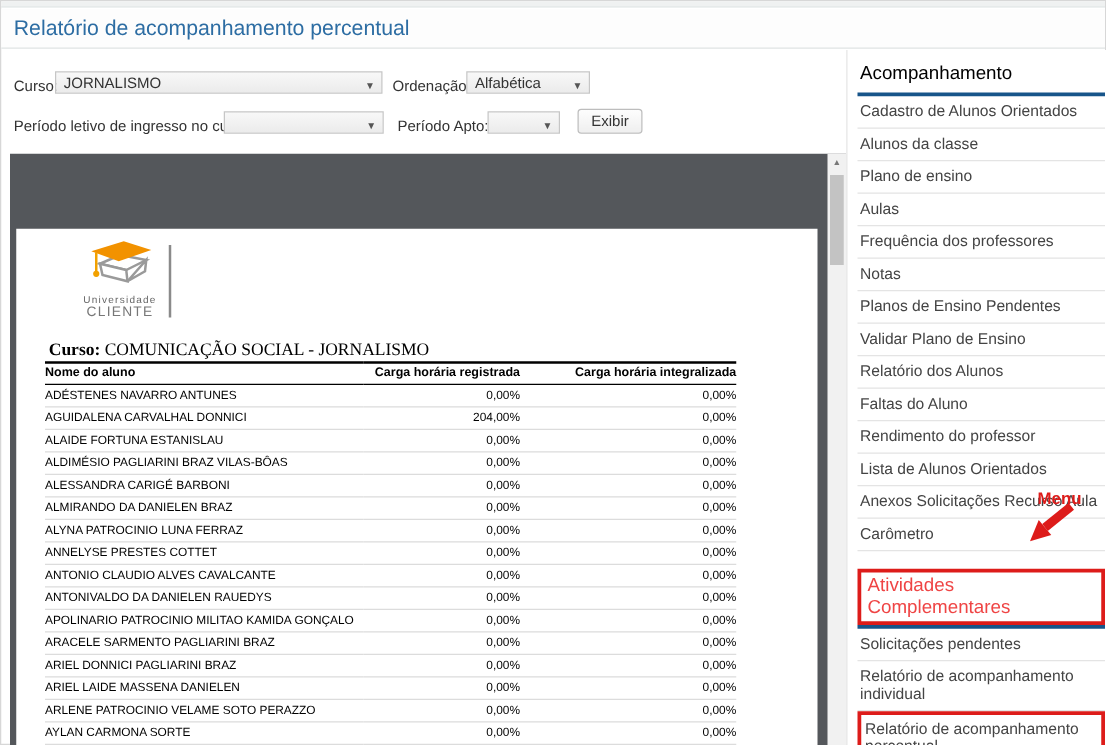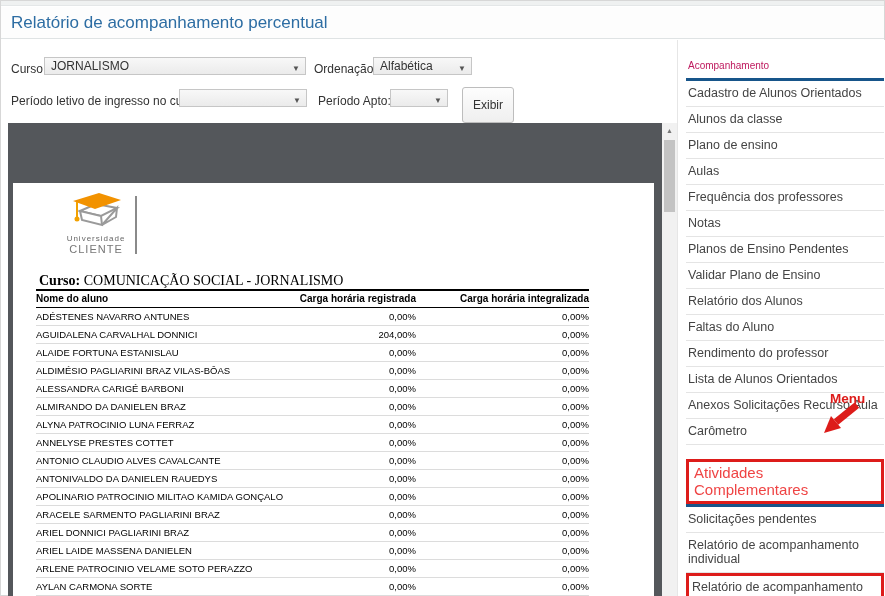--- a/index.html
+++ b/index.html
@@ -18,21 +18,21 @@
   
   .form-label { position:absolute; font-size:12px; color:#333; }
   .select {
     position:absolute; height:18px; border:1px solid #c6c6c6;
     background:linear-gradient(#f8f8f8,#ebebeb);
     font-size:12px; color:#333; display:flex; align-items:center;
     padding:0 18px 0 6px; cursor:pointer; white-space:nowrap; overflow:hidden;
   }
   .select .arrow { position:absolute; right:5px; top:6px; font-size:8px; color:#555; }
   .btn {
-    position:absolute; height:36px; padding:0 10px; font-size:12px; color:#333;
+    position:absolute; height:20px; padding:0 10px; font-size:12px; color:#333;
     background:linear-gradient(#fdfdfd,#efefef); border:1px solid #bdbdbd; border-radius:3px; cursor:pointer;
     font-family:"Liberation Sans", sans-serif;
   }
 
   
   .viewer { position:absolute; left:7px; top:122px; width:669px; height:474px; background:#54575b; }
   .scrollbar { position:absolute; right:0; top:0; width:15px; height:100%; background:#f1f1f1; }
   .scroll-up { height:15px; text-align:center; font-size:7px; color:#777; line-height:15px; cursor:pointer; }
   .scroll-thumb { position:absolute; left:2px; top:17px; width:11px; height:72px; background:#c3c3c3; cursor:grab; }
   .pdf-page { position:absolute; left:5px; top:60px; width:641px; height:414px; background:#fff; overflow:hidden; }
@@ -54,21 +54,21 @@
   .pdf-table { position:absolute; left:23px; top:106px; width:553px; border-collapse:collapse; }
   .pdf-table th { border-top:2px solid #000; border-bottom:1px solid #000; font-size:10px; font-weight:bold; padding:2px 0 3px; }
   .pdf-table th:first-child { text-align:left; }
   .pdf-table th:nth-child(2), .pdf-table th:nth-child(3) { text-align:right; }
   .pdf-table td { font-size:9.5px; padding:3px 0; border-bottom:1px solid #dcdcdc; }
   .pdf-table td:nth-child(2), .pdf-table td:nth-child(3) { text-align:right; }
   .pdf-table col.c1 { width:255px; } .pdf-table col.c2 { width:125px; } .pdf-table col.c3 { width:173px; }
 
   
   .sidebar { position:absolute; left:676px; top:39px; width:209px; height:557px; background:#fff; border-left:1px solid #e6e6e6; padding:0 2px 0 8px; }
-  .side-title { font-size:10px; color:#be185d; padding:20px 2px 7px; border-bottom:3px solid #17558a; }
+  .side-title { font-size:15px; color:#000000; padding:10px 2px 7px; border-bottom:3px solid #17558a; }
   .side-list { list-style:none; margin:0; padding:0; }
   .side-list li { font-size:12.5px; color:#444; padding:5px 2px 6px; border-bottom:1px solid #e4e4e4; cursor:pointer; line-height:14px; }
   .sec2 { margin-top:14px; }
   .sec2-underline { border-bottom:3px solid #17558a; }
   .red-box-header { display:block; border:3px solid #dd1c1a; font-size:15px; color:#ef4444; padding:2px 5px 3px; }
   li.red-boxed { border:3px solid #dd1c1a; border-bottom:3px solid #dd1c1a !important; padding:4px 3px; height:31px; overflow:hidden; }
 
   
   .menu-note { position:absolute; left:829px; top:390px; color:#dd1c1a; font-weight:bold; font-size:13.5px; z-index:5; }
   .menu-arrow { position:absolute; left:818px; top:402px; z-index:5; }

